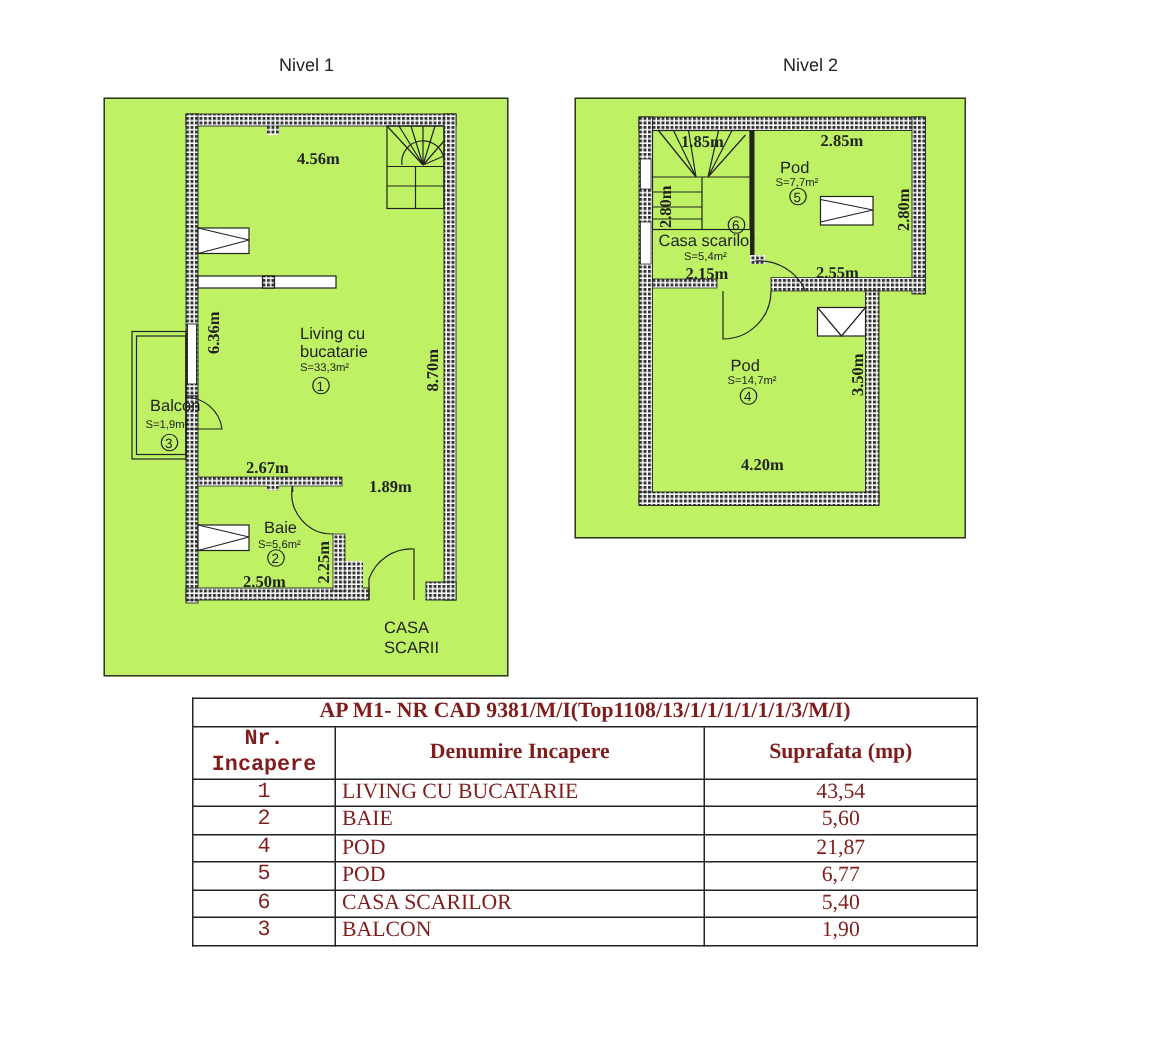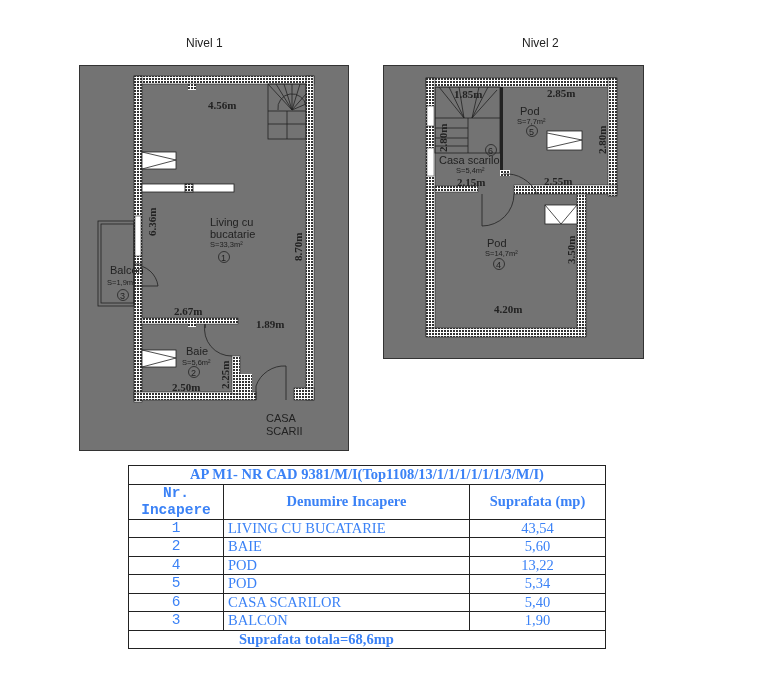--- a/index.html
+++ b/index.html
@@ -1,41 +1,41 @@
 <!DOCTYPE html>
 <html><head>
 <meta charset="utf-8">
 <style>
   html, body { margin:0; padding:0; }
   body { width:784px; height:699px; background:#ffffff; position:relative; overflow:hidden; font-family:"Liberation Sans", sans-serif; color:#111; }
   .abs { position:absolute; }
   .level-title { font-family:"Liberation Sans", sans-serif; font-size:12px; color:#222; }
-  .frame { border:1.5px solid #333; background:#737373; }
+  .frame { border:1.5px solid #333; background:#bef264; }
   svg text { font-family:"Liberation Sans", sans-serif; }
   .dim { font-family:"Liberation Serif", serif; font-weight:bold; font-size:11px; fill:#222; }
   .room { font-size:11px; fill:#222; }
   .area { font-size:7.5px; fill:#222; }
   .num { font-size:9px; fill:#222; }
 
-  table.rooms { position:absolute; left:128px; top:465px; width:478px; border-collapse:collapse; font-family:"Liberation Serif", serif; font-size:14.5px; color:#3b82f6;padding-left:20px; }
+  table.rooms { position:absolute; left:128px; top:465px; width:524px; border-collapse:collapse; font-family:"Liberation Serif", serif; font-size:14.5px; color:#7f1d1d;padding-left:20px; }
   table.rooms td, table.rooms th { border:1.5px solid #222; padding:0 4px; height:17.5px; line-height:17px; }
   table.rooms th { font-weight:bold; }
   .c-nr { width:86px; text-align:center;font-family:Liberation Mono, monospace; }
   .c-name { width:237px; text-align:left;margin-left:16px; }
   .c-area { text-align:center; }
   .span-row { font-weight:bold; text-align:left; padding-left:110px !important; }
   .span-title { font-weight:bold; text-align:center; }
 </style>
 </head>
 <body>
 
 <div class="abs level-title" style="left:186px; top:36px;">Nivel 1</div>
 <div class="abs level-title" style="left:482px; top:36px;margin-left:40px;">Nivel 2</div>
 
-<div class="abs frame" style="left:79px; top:65px; width:268px; height:384px;">
+<div class="abs frame" style="left:69px; top:65px; width:268px; height:384px;">
   <svg width="268" height="384" viewBox="0 0 268 384">
     <defs>
       <pattern id="hatch" width="3" height="3" patternUnits="userSpaceOnUse">
         <rect width="3" height="3" fill="#fff"></rect>
         <rect width="2" height="2" fill="#333"></rect>
       </pattern>
     </defs>
 
     <rect x="54" y="10" width="180" height="8" fill="url(#hatch)" stroke="#222" stroke-width="0.6"></rect>
     <rect x="54" y="10" width="8" height="188" fill="url(#hatch)" stroke="#222" stroke-width="0.6"></rect>
@@ -200,34 +200,31 @@
     <td class="c-area">43,54</td>
   </tr>
   <tr>
     <td class="c-nr">2</td>
     <td class="c-name">BAIE</td>
     <td class="c-area">5,60</td>
   </tr>
   <tr>
     <td class="c-nr">4</td>
     <td class="c-name">POD</td>
-    <td class="c-area">13,22</td>
+    <td class="c-area">21,87</td>
   </tr>
   <tr>
     <td class="c-nr">5</td>
     <td class="c-name">POD</td>
-    <td class="c-area">5,34</td>
+    <td class="c-area">6,77</td>
   </tr>
   <tr>
     <td class="c-nr">6</td>
     <td class="c-name">CASA SCARILOR</td>
     <td class="c-area">5,40</td>
   </tr>
   <tr>
     <td class="c-nr">3</td>
     <td class="c-name">BALCON</td>
     <td class="c-area">1,90</td>
   </tr>
-  <tr>
-    <td colspan="3" class="span-row">Suprafata totala=68,6mp</td>
-  </tr>
 </tbody>
   </table>
 
 </body></html>

